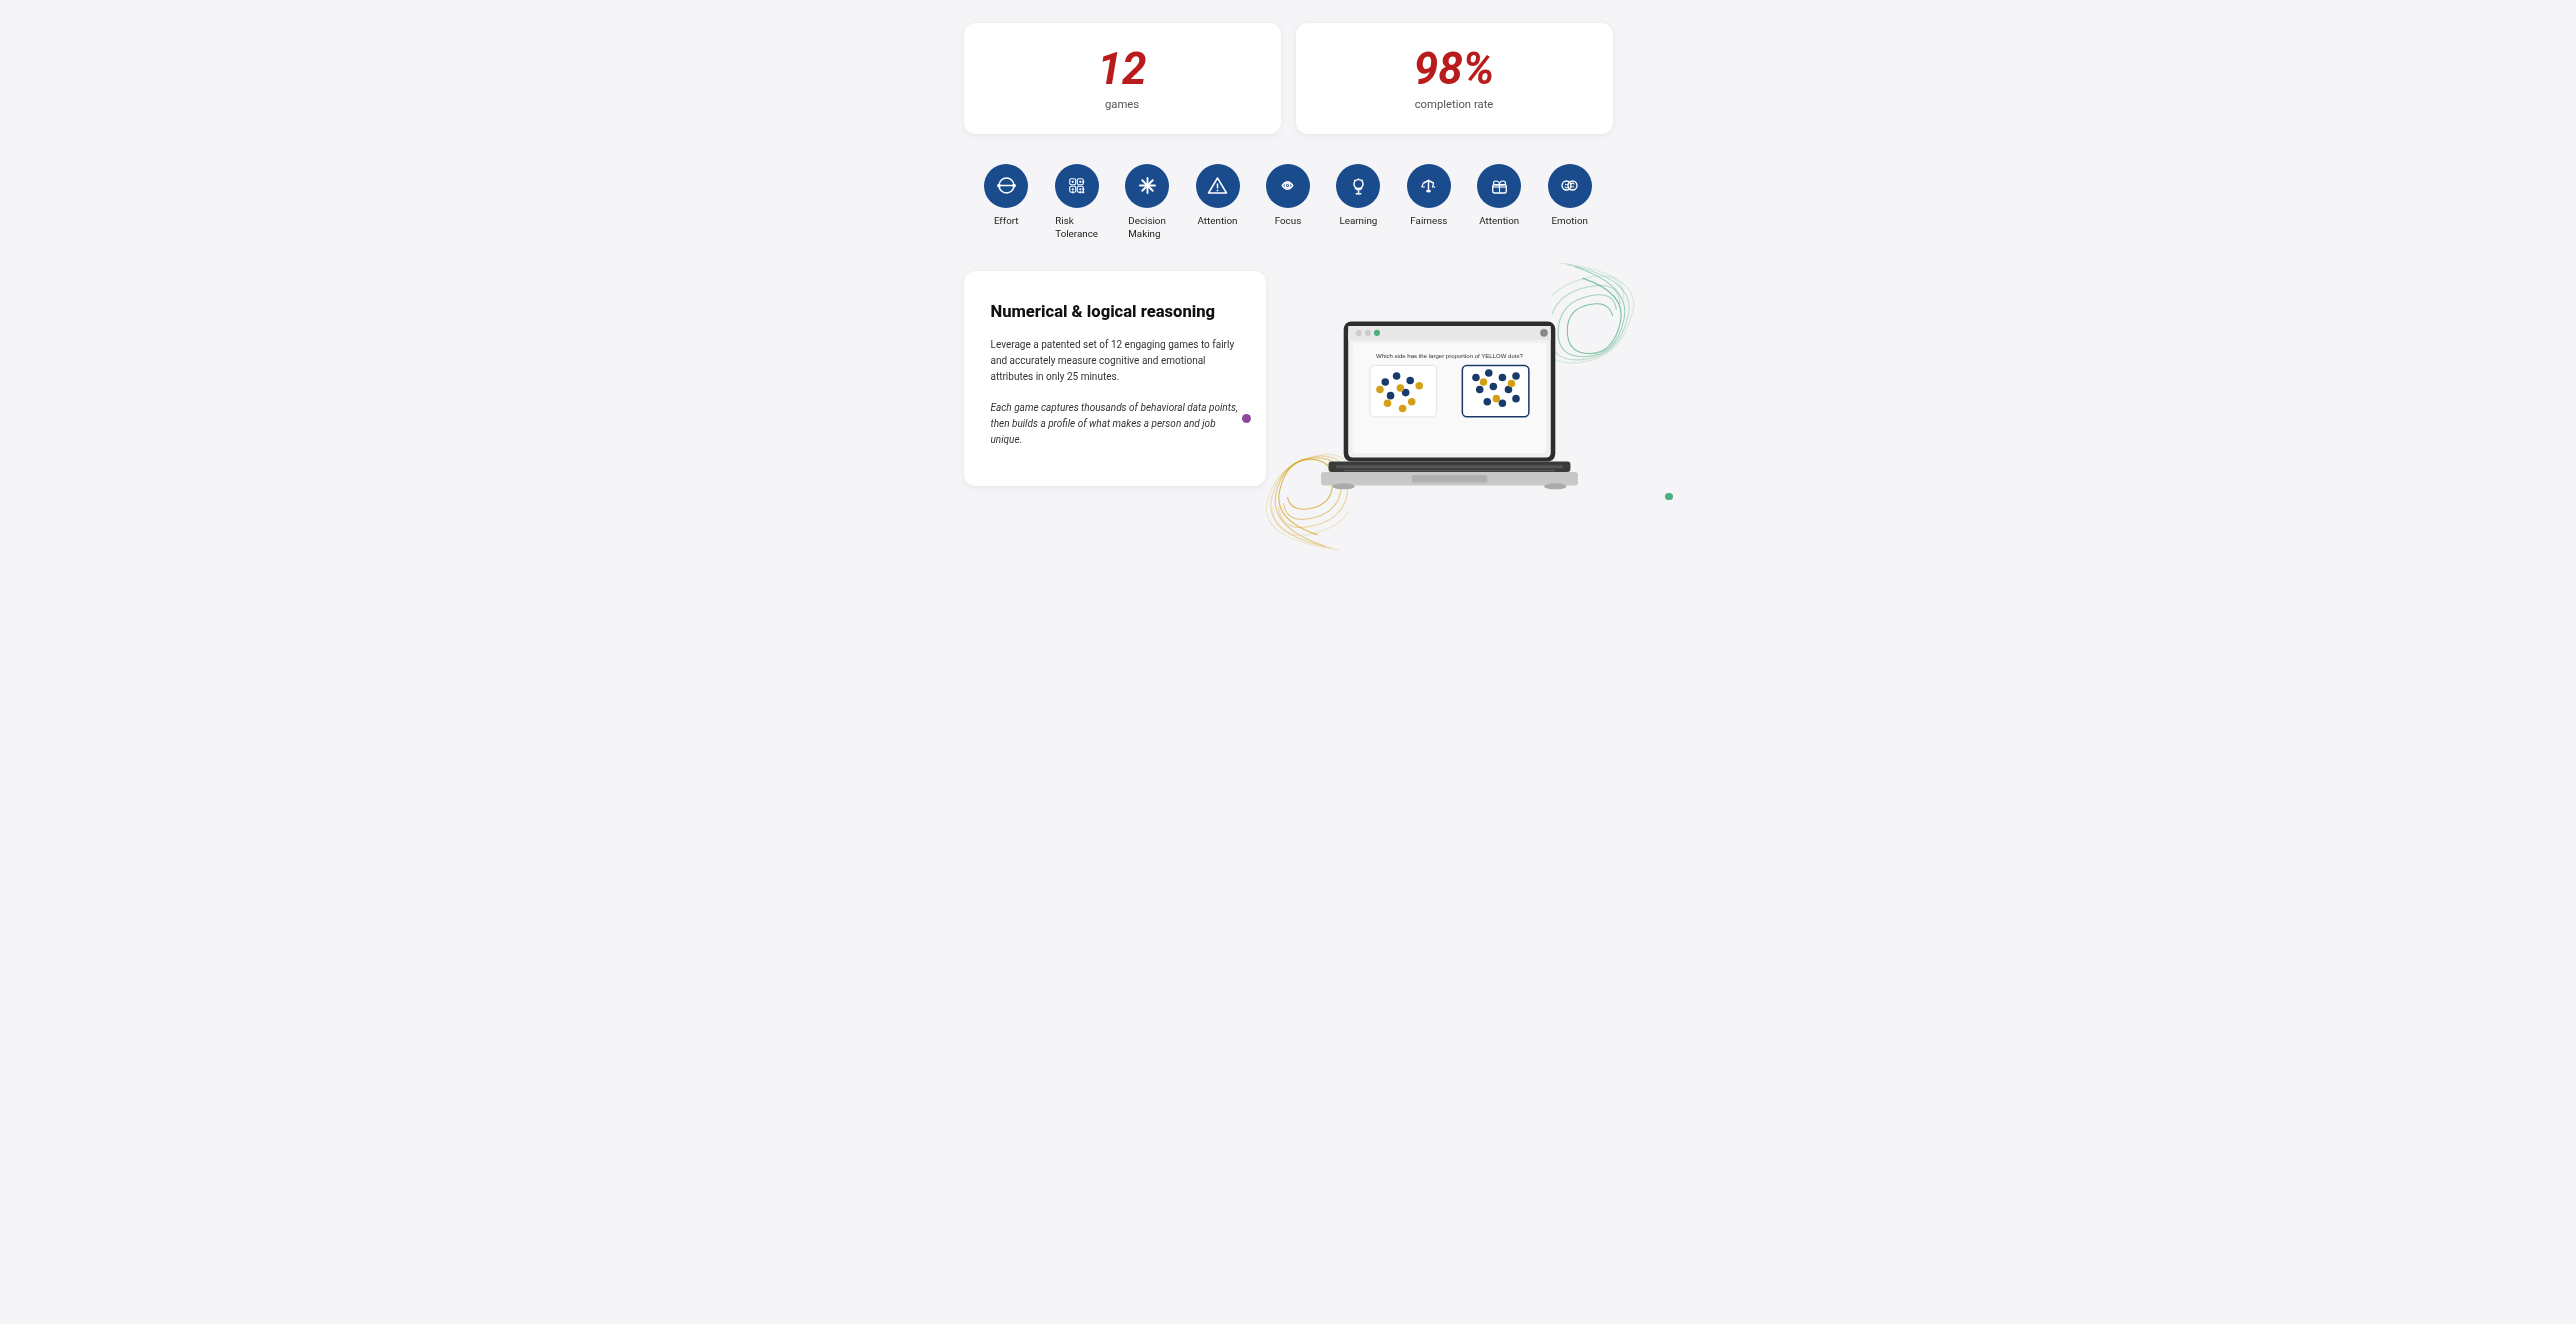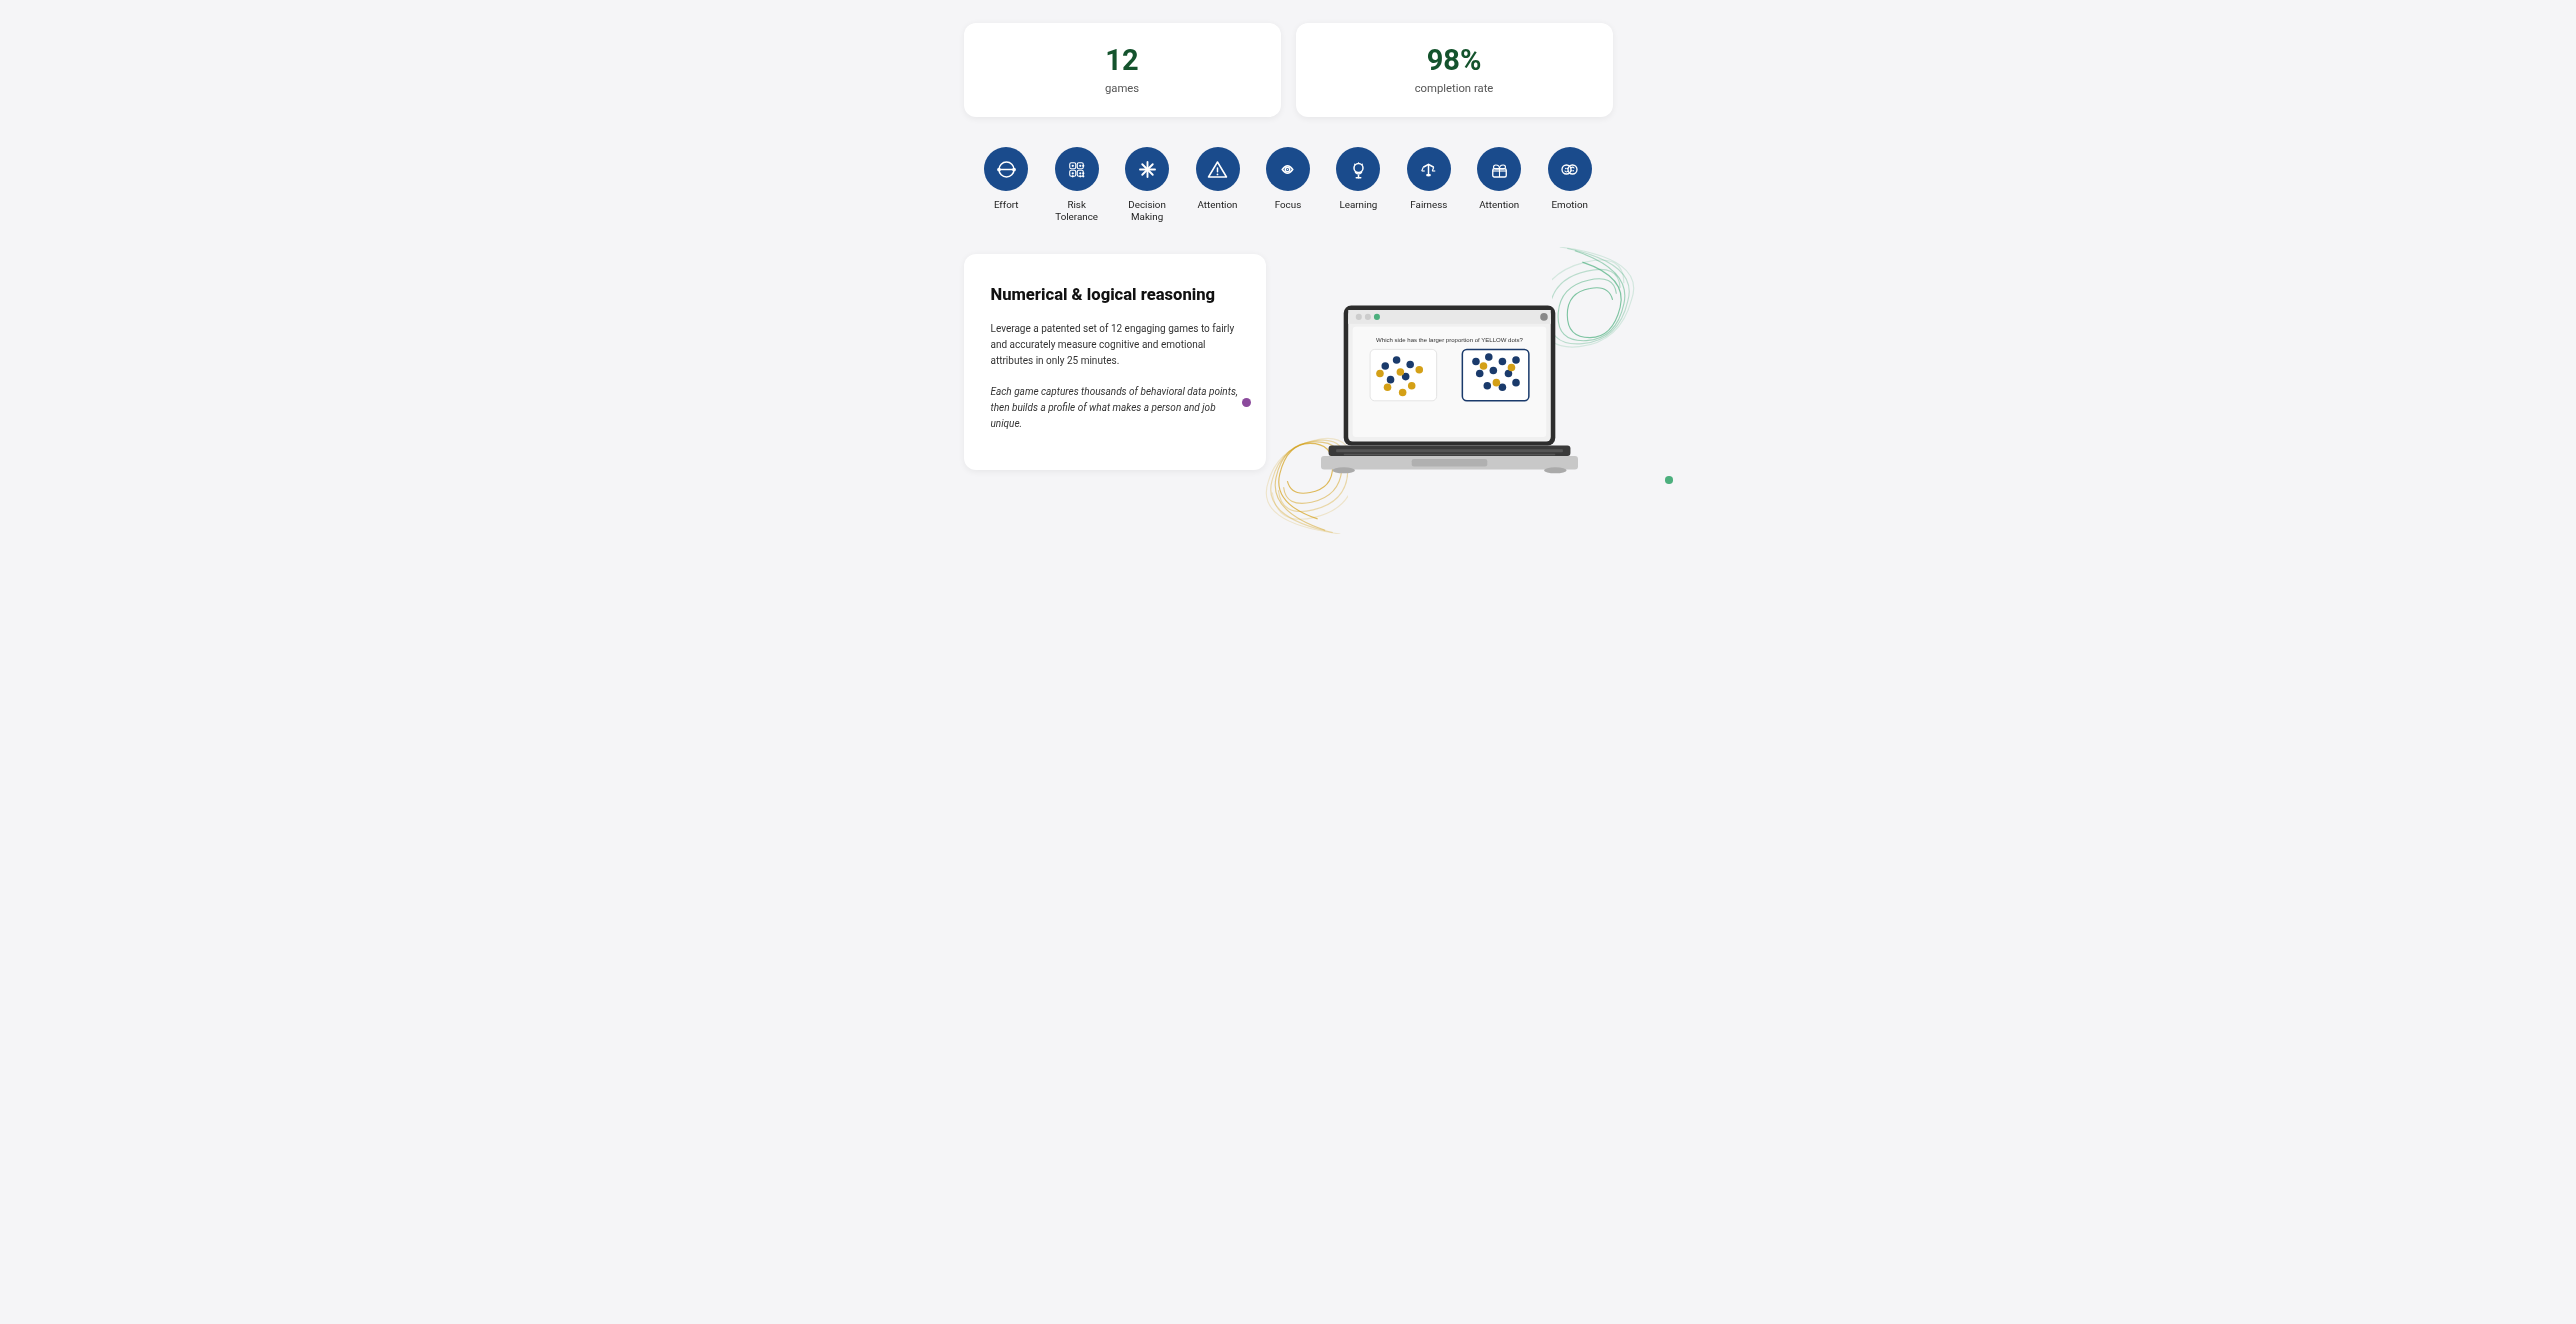--- a/index.html
+++ b/index.html
@@ -23,24 +23,25 @@
     }
     .stat-card {
       flex: 1;
       background: #fff;
       border-radius: 12px;
       padding: 22.6px 15px;
       text-align: center;
       box-shadow: 0 1.5px 6px rgba(0,0,0,0.06);
     }
     .stat-number {
-      font-size: 29px;
+      font-size: 44px;
       font-weight: 700;
-      color: #14532d;
+      color: #b91c1c;
       line-height: 1.1;
+      font-style: italic;
     }
     .stat-label {
       font-size: 11.3px;
       color: #555;
       margin-top: 4.5px;
     }
 
     
     .icons-row {
       display: flex;
@@ -63,21 +64,21 @@
       background: #1a4b8c;
       display: flex;
       align-items: center;
       justify-content: center;
       font-size: 18px;
       color: #fff;
     }
     .icon-label {
       font-size: 9.8px;
       color: #222;
-      text-align: center;
+      text-align: left;
       line-height: 1.3;
     }
 
     
     .content-row {
       display: flex;
       gap: 21px;
       align-items: flex-start;
     }
     .text-card {

